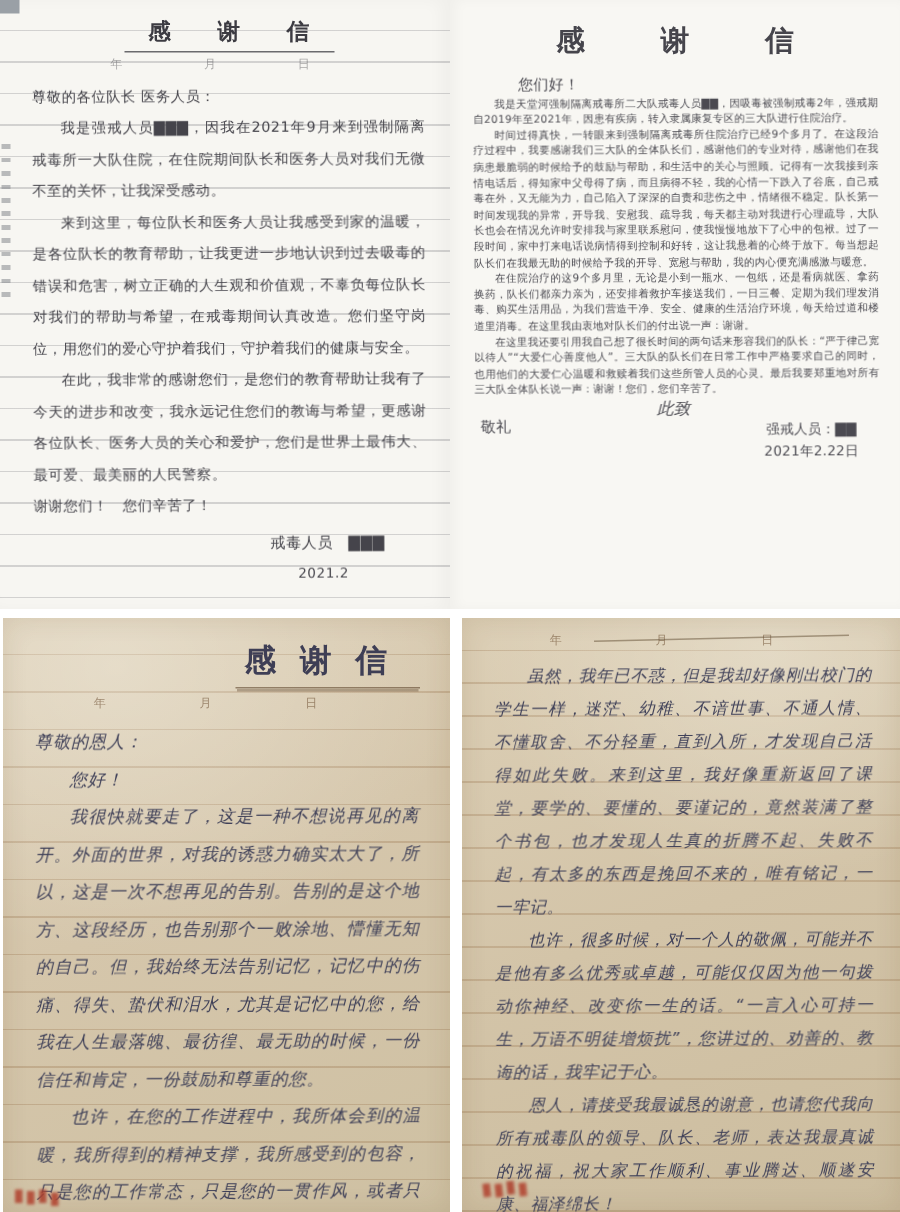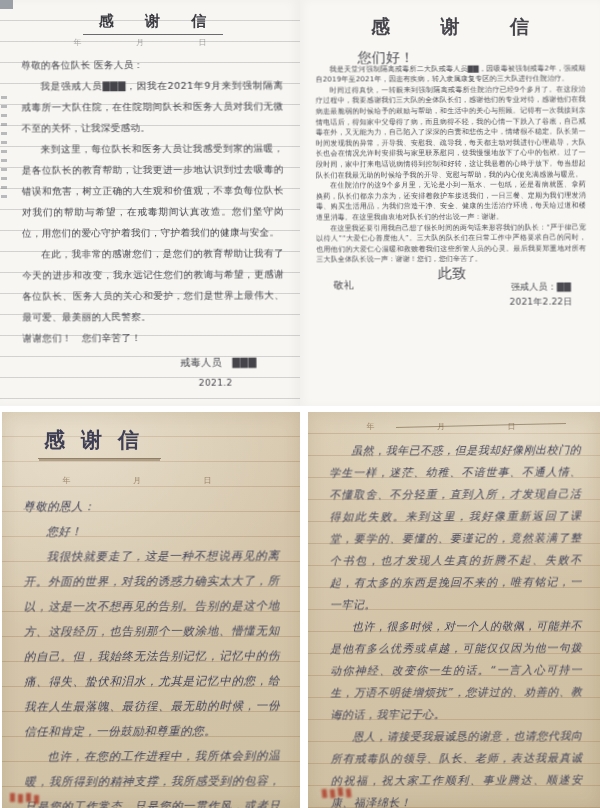--- a/index.html
+++ b/index.html
@@ -34,41 +34,41 @@
   p.flush{margin:0;text-indent:0;text-align:left;word-break:break-all;}
 
   .sig-a{margin-top:4px;text-align:right;padding-right:28px;font-size:10px;}
   .sigdate-a{text-align:right;padding-right:52px;font-size:9px;}
 
   
   .title-b{margin:8px 0 6px;text-align:center;font-size:19px;font-weight:bold;
            letter-spacing:22px;color:#46454c;padding-left:20px;}
   .ink-b{color:#4b4a51;font-size:7px;line-height:10.6px;letter-spacing:.2px;}
   .salut-b{margin:0;font-size:8.5px;}
-  .greet-b{margin:12px 0 1px;text-indent:3em;font-size:14px;}
-  .zhi{margin:3px 0 0 45%;font-size:14px;}
+  .greet-b{margin:12px 0 1px;text-indent:3em;font-size:10px;}
+  .zhi{margin:3px 0 0 45%;font-size:11px;font-style:italic;}
   .regards-row{display:flex;justify-content:space-between;align-items:flex-start;margin-top:2px;}
-  .jingli{font-size:10px;margin-left:17px;}
+  .jingli{font-size:10px;margin-left:4px;}
   .sigblock-b{text-align:center;font-size:9px;line-height:15px;padding-right:14px;}
 
   
   .p-bl{left:2px;top:412px;width:298px;height:396px;padding:8px 20px 0 22px;
         background-image:
           radial-gradient(130% 80% at 25% 8%, rgba(255,255,248,.30), rgba(0,0,0,0) 60%),
           repeating-linear-gradient(to bottom, transparent 0 24px, rgba(146,106,66,.28) 24px 25px),
           linear-gradient(155deg,#ddd0b8 0%,#d5c6ab 45%,#cec0a2 100%);
         box-shadow:inset 0 0 18px rgba(90,60,20,.12);}
   .p-br{left:308px;top:412px;width:292px;height:396px;padding:6px 18px 0 22px;
         background-image:
           radial-gradient(120% 70% at 70% 6%, rgba(255,255,248,.28), rgba(0,0,0,0) 55%),
           repeating-linear-gradient(to bottom, transparent 0 21px, rgba(146,106,66,.26) 21px 22px),
           linear-gradient(160deg,#dccfb6 0%,#d3c4a8 50%,#ccbd9f 100%);
         box-shadow:inset 0 0 18px rgba(90,60,20,.12);}
 
-  .title-c{margin:6px 0 16px;text-align:left;font-size:21px;font-weight:bold;
+  .title-c{margin:6px 0 4px;text-align:right;font-size:21px;font-weight:bold;
            letter-spacing:16px;color:#3e3e55;padding-left:14px;}
   .title-c .inner{display:inline-block;border-bottom:1px solid rgba(80,55,30,.55);
            box-shadow:0 3px 0 -1px rgba(80,55,30,.35);padding:0 6px 4px 6px;}
   .daterow-c{text-align:center;font-size:8px;color:rgba(100,70,40,.55);
              letter-spacing:30px;margin:3px 0 8px;}
 
   .ink-c{color:#3f4058;font-style:italic;letter-spacing:.5px;}
   .bl-body{font-size:11.5px;line-height:25px;}
   .br-body{font-size:11px;line-height:22px;}
   .salut-c{margin:0;text-indent:0;}

